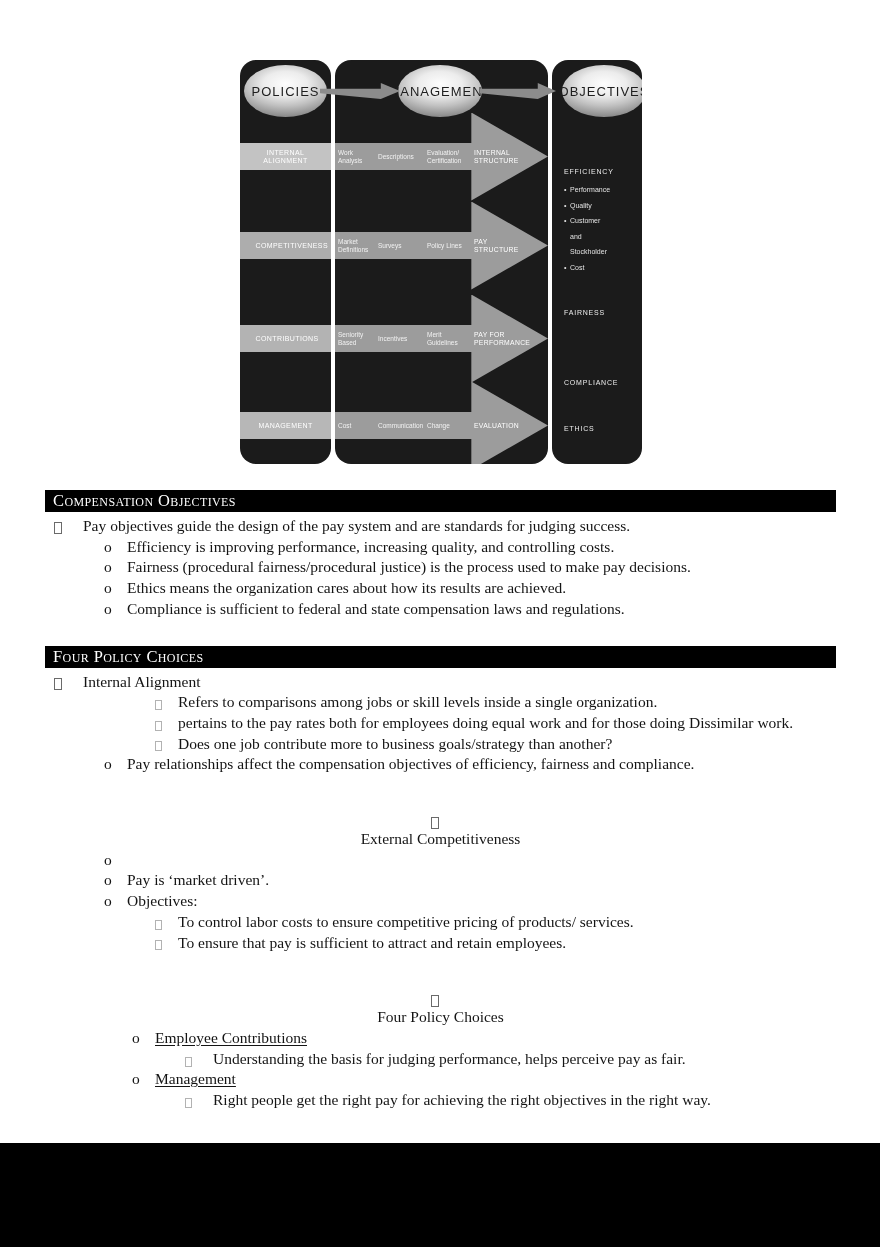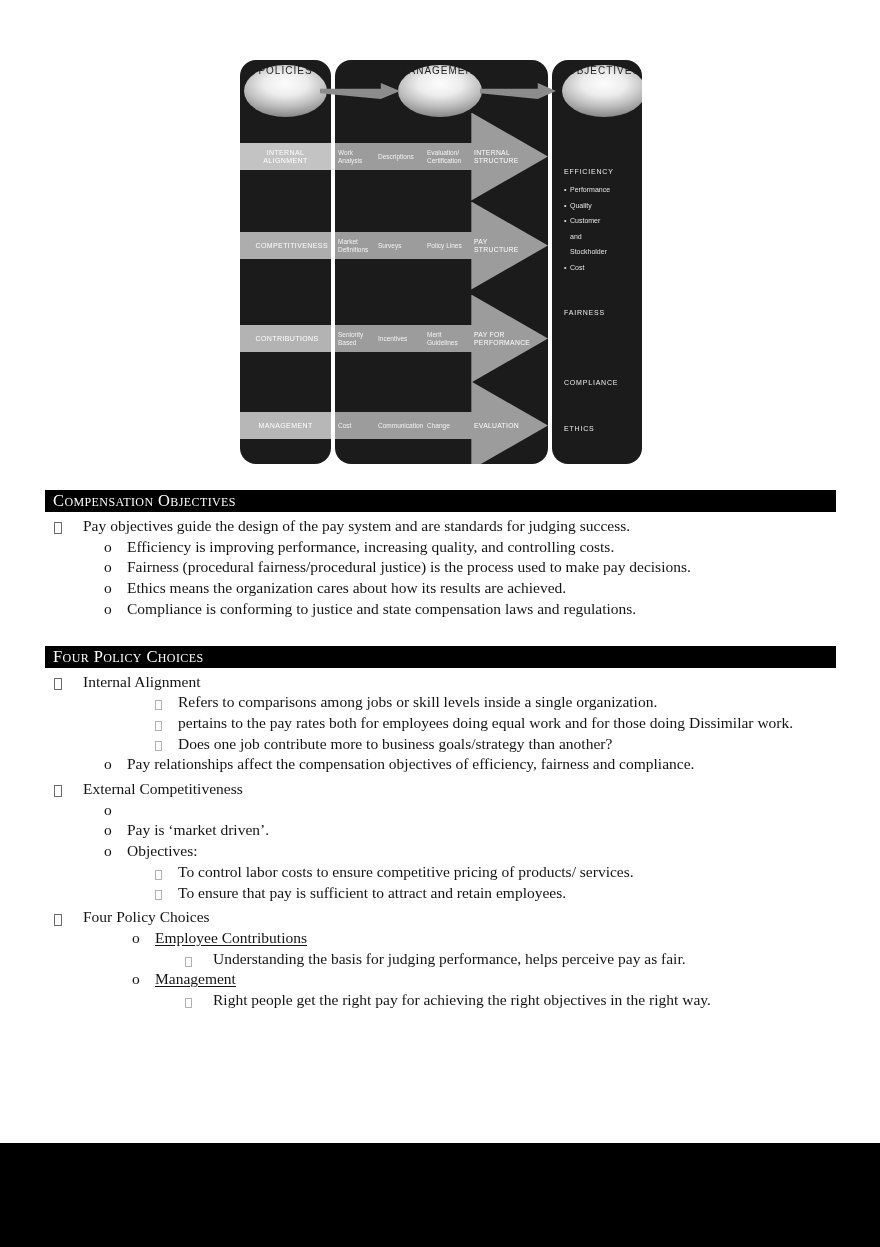--- a/index.html
+++ b/index.html
@@ -9,22 +9,22 @@
   
   #diagram{position:absolute;left:240px;top:60px;width:402px;height:404px;
            font-family:"Liberation Sans",sans-serif;}
   .panel{position:absolute;top:0;height:404px;background:#1b1b1b;border-radius:16px;overflow:hidden;}
   #panel-policies{left:0;width:91px;}
   #panel-techniques{left:95px;width:213px;}
   #panel-objectives{left:312px;width:90px;}
 
   .ellipse{position:absolute;top:5px;height:52px;border-radius:50%;
            background:radial-gradient(ellipse 70% 62% at 50% 36%, #fdfdfd 0%, #ececec 38%, #c2c2c2 68%, #8d8d8d 100%);
-           display:flex;align-items:flex-start;justify-content:center;
-           color:#1e1e1e;font-size:10px;letter-spacing:1px;}
+           display:flex;align-items:center;justify-content:center;
+           color:#1e1e1e;font-size:13px;letter-spacing:1px;}
   #ellipse-policies{left:4px;width:83px;}
   #ellipse-techniques{left:63px;width:84px;}
   #ellipse-objectives{left:10px;width:84px;}
 
   .conn-arrow{position:absolute;top:23px;height:16px;background:#8c8c8c;z-index:5;
               clip-path:polygon(0 36%,76% 36%,76% 0,100% 50%,76% 100%,0 64%);}
   #conn1{left:80px;width:80px;}
   #conn2{left:240px;width:76px;}
 
   .policy-band{position:absolute;left:0;width:91px;height:27px;
@@ -68,21 +68,21 @@
   .bx{display:inline-block;width:8px;height:12px;border:1px solid #6a6a6a;margin-top:4px;box-sizing:border-box;}
   .bx3{display:inline-block;width:7px;height:10px;border:1px solid #b2b2b2;margin-top:5px;box-sizing:border-box;}
   .bcol{flex:0 0 auto;display:flex;}
   .l1  .bcol{margin-left:9px;  width:29px;}
   .l2  .bcol{margin-left:59px; width:23px;}
   .l2d .bcol{margin-left:87px; width:23px;}
   .l3  .bcol{margin-left:110px;width:18px;}
   .l3d .bcol{margin-left:140px;width:23px;}
   .txt{flex:1 1 auto;}
   .l3 .txt,.l3d .txt{text-indent:5px;}
-  .gap{margin-top:4px;}
+  .gap{margin-top:38px;flex-direction:column;}
   .ul .txt{text-decoration:underline;text-underline-offset:2px;}
 
   
   #footer-band{position:absolute;left:0;top:1143px;width:880px;height:104px;background:#000000;}
 </style>
 </head>
 <body>
 
 <div id="page">
 
@@ -203,21 +203,21 @@
       <li class="l2">
         <span class="bcol">o</span>
         <span class="txt">Fairness (procedural fairness/procedural justice) is the process used to make pay decisions.</span>
       </li>
       <li class="l2">
         <span class="bcol">o</span>
         <span class="txt">Ethics means the organization cares about how its results are achieved.</span>
       </li>
       <li class="l2">
         <span class="bcol">o</span>
-        <span class="txt">Compliance is conforming to justice and state compensation laws and regulations.</span>
+        <span class="txt">Compliance is sufficient to federal and state compensation laws and regulations.</span>
       </li>
     </ul>
 
     <div class="sec-bar bar2">
       <span>Four Policy Choices</span>
     </div>
     <ul class="notes">
       <li class="l1">
         <span class="bcol">
             <span class="bx"></span>

